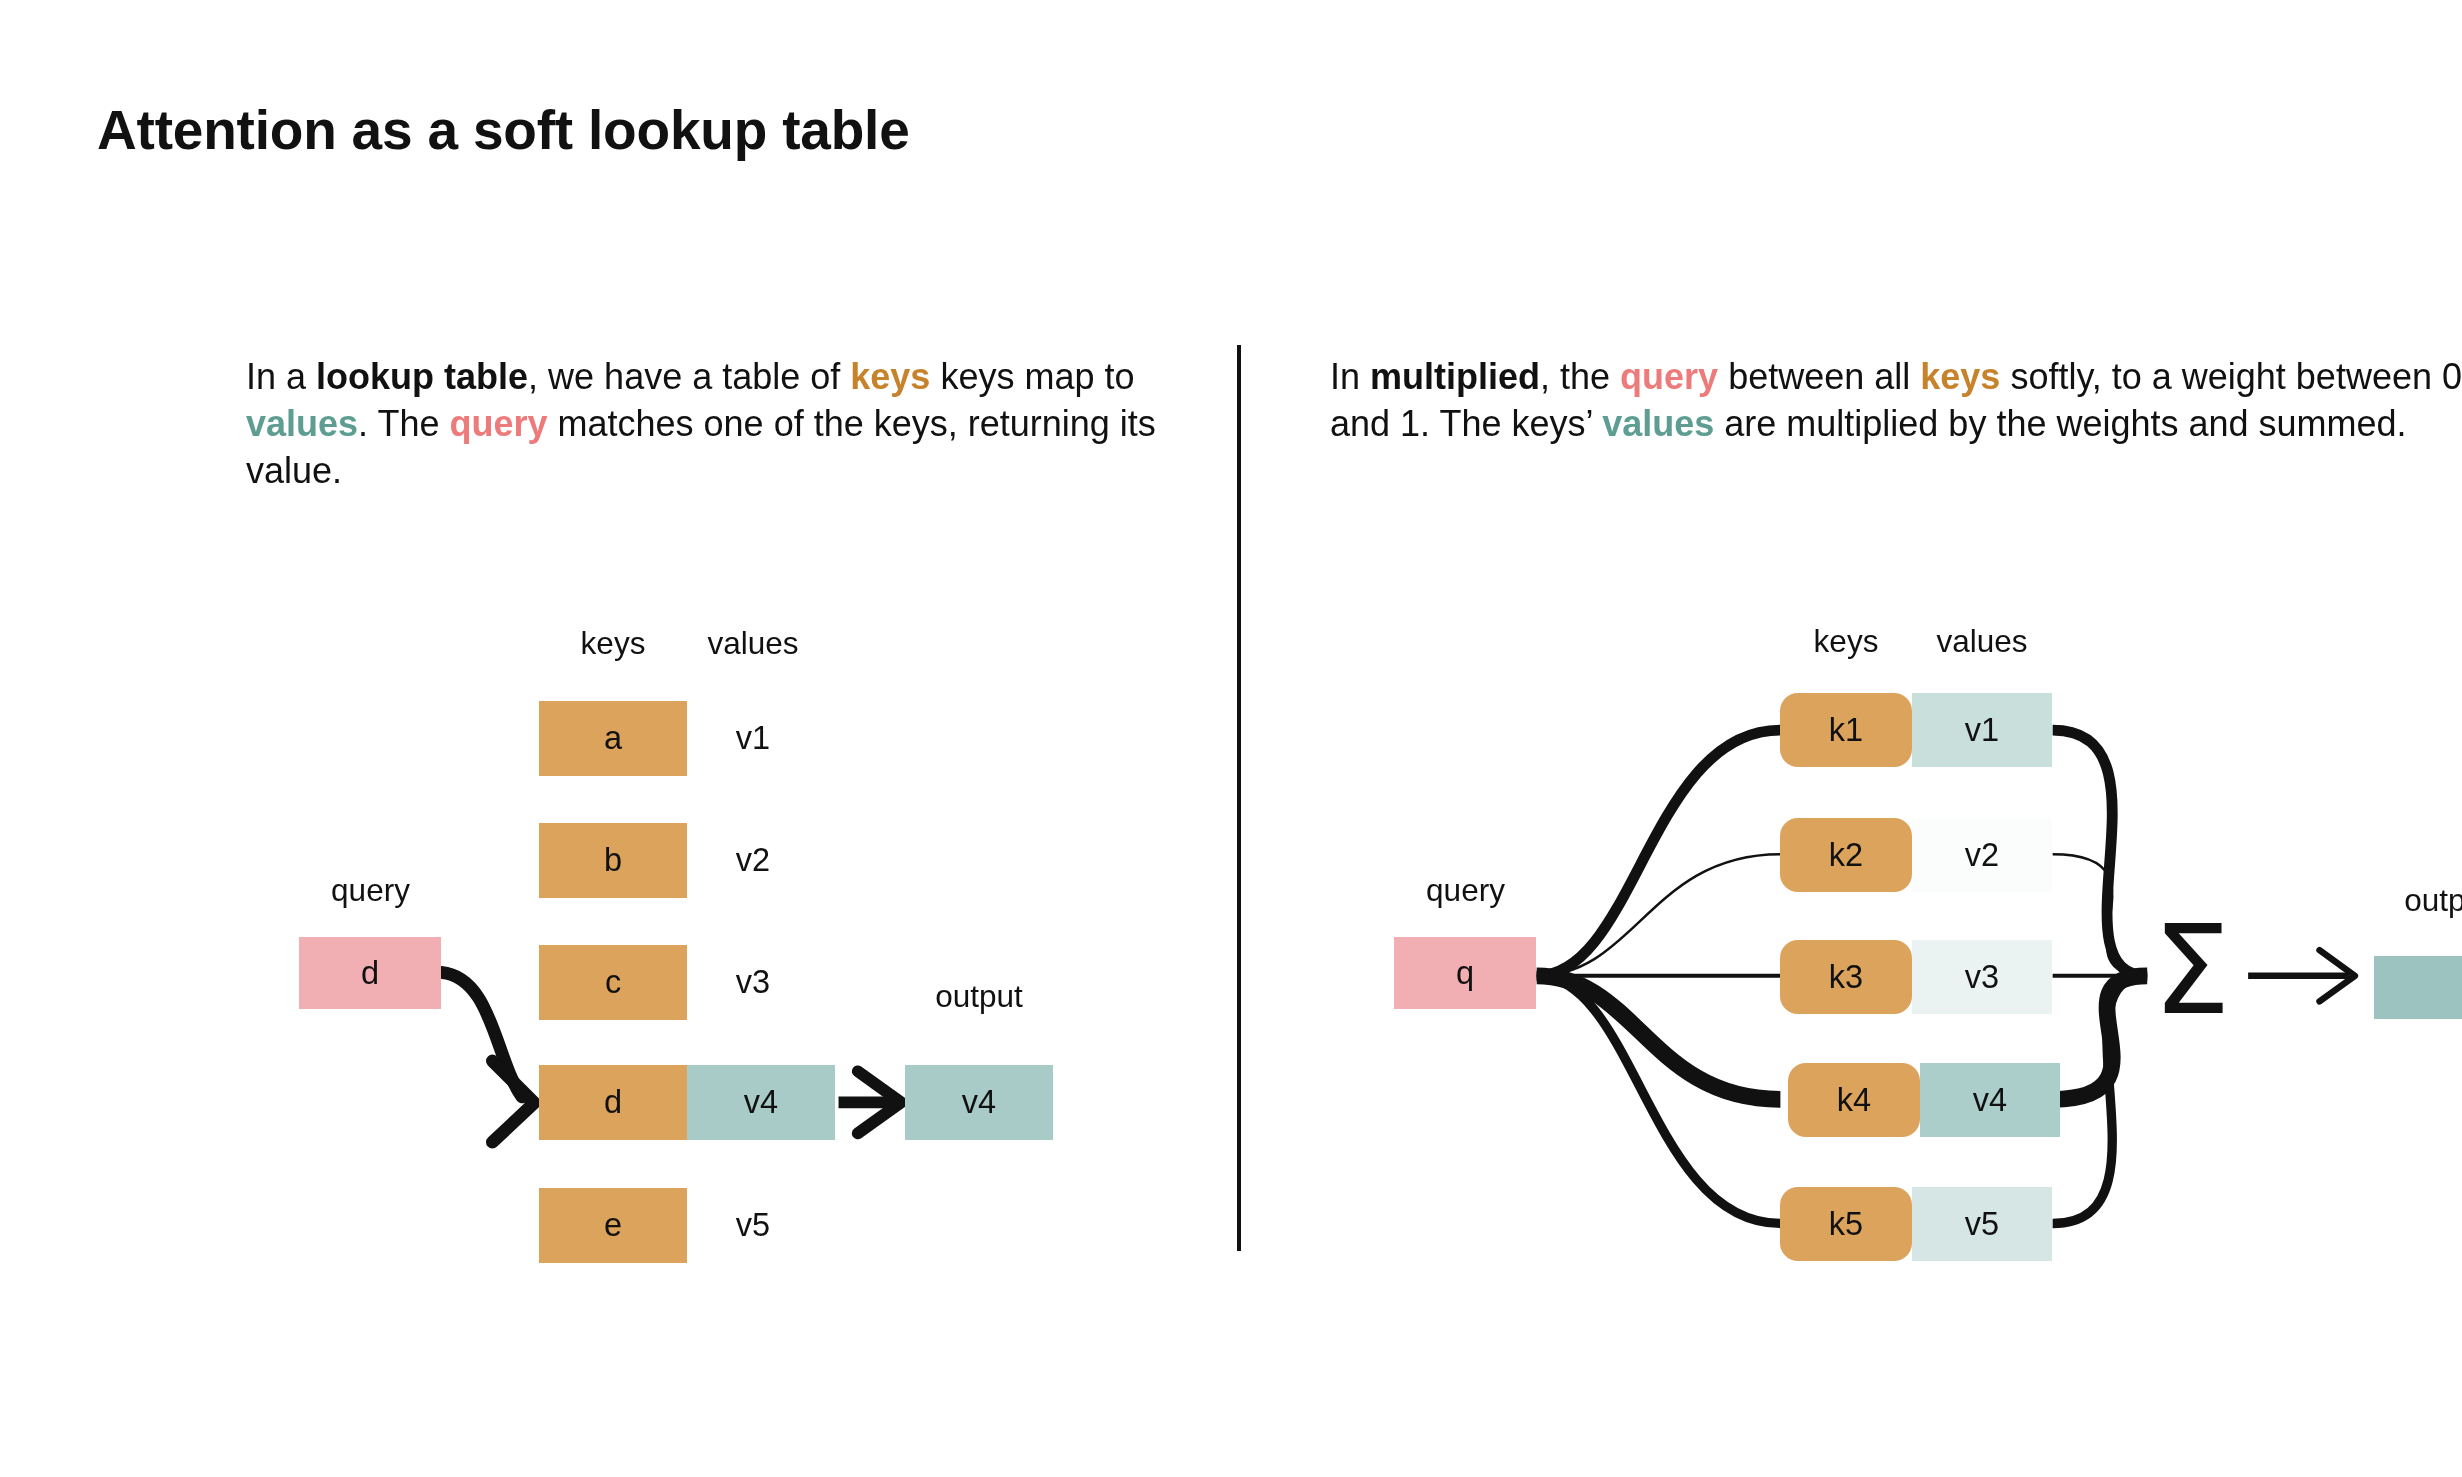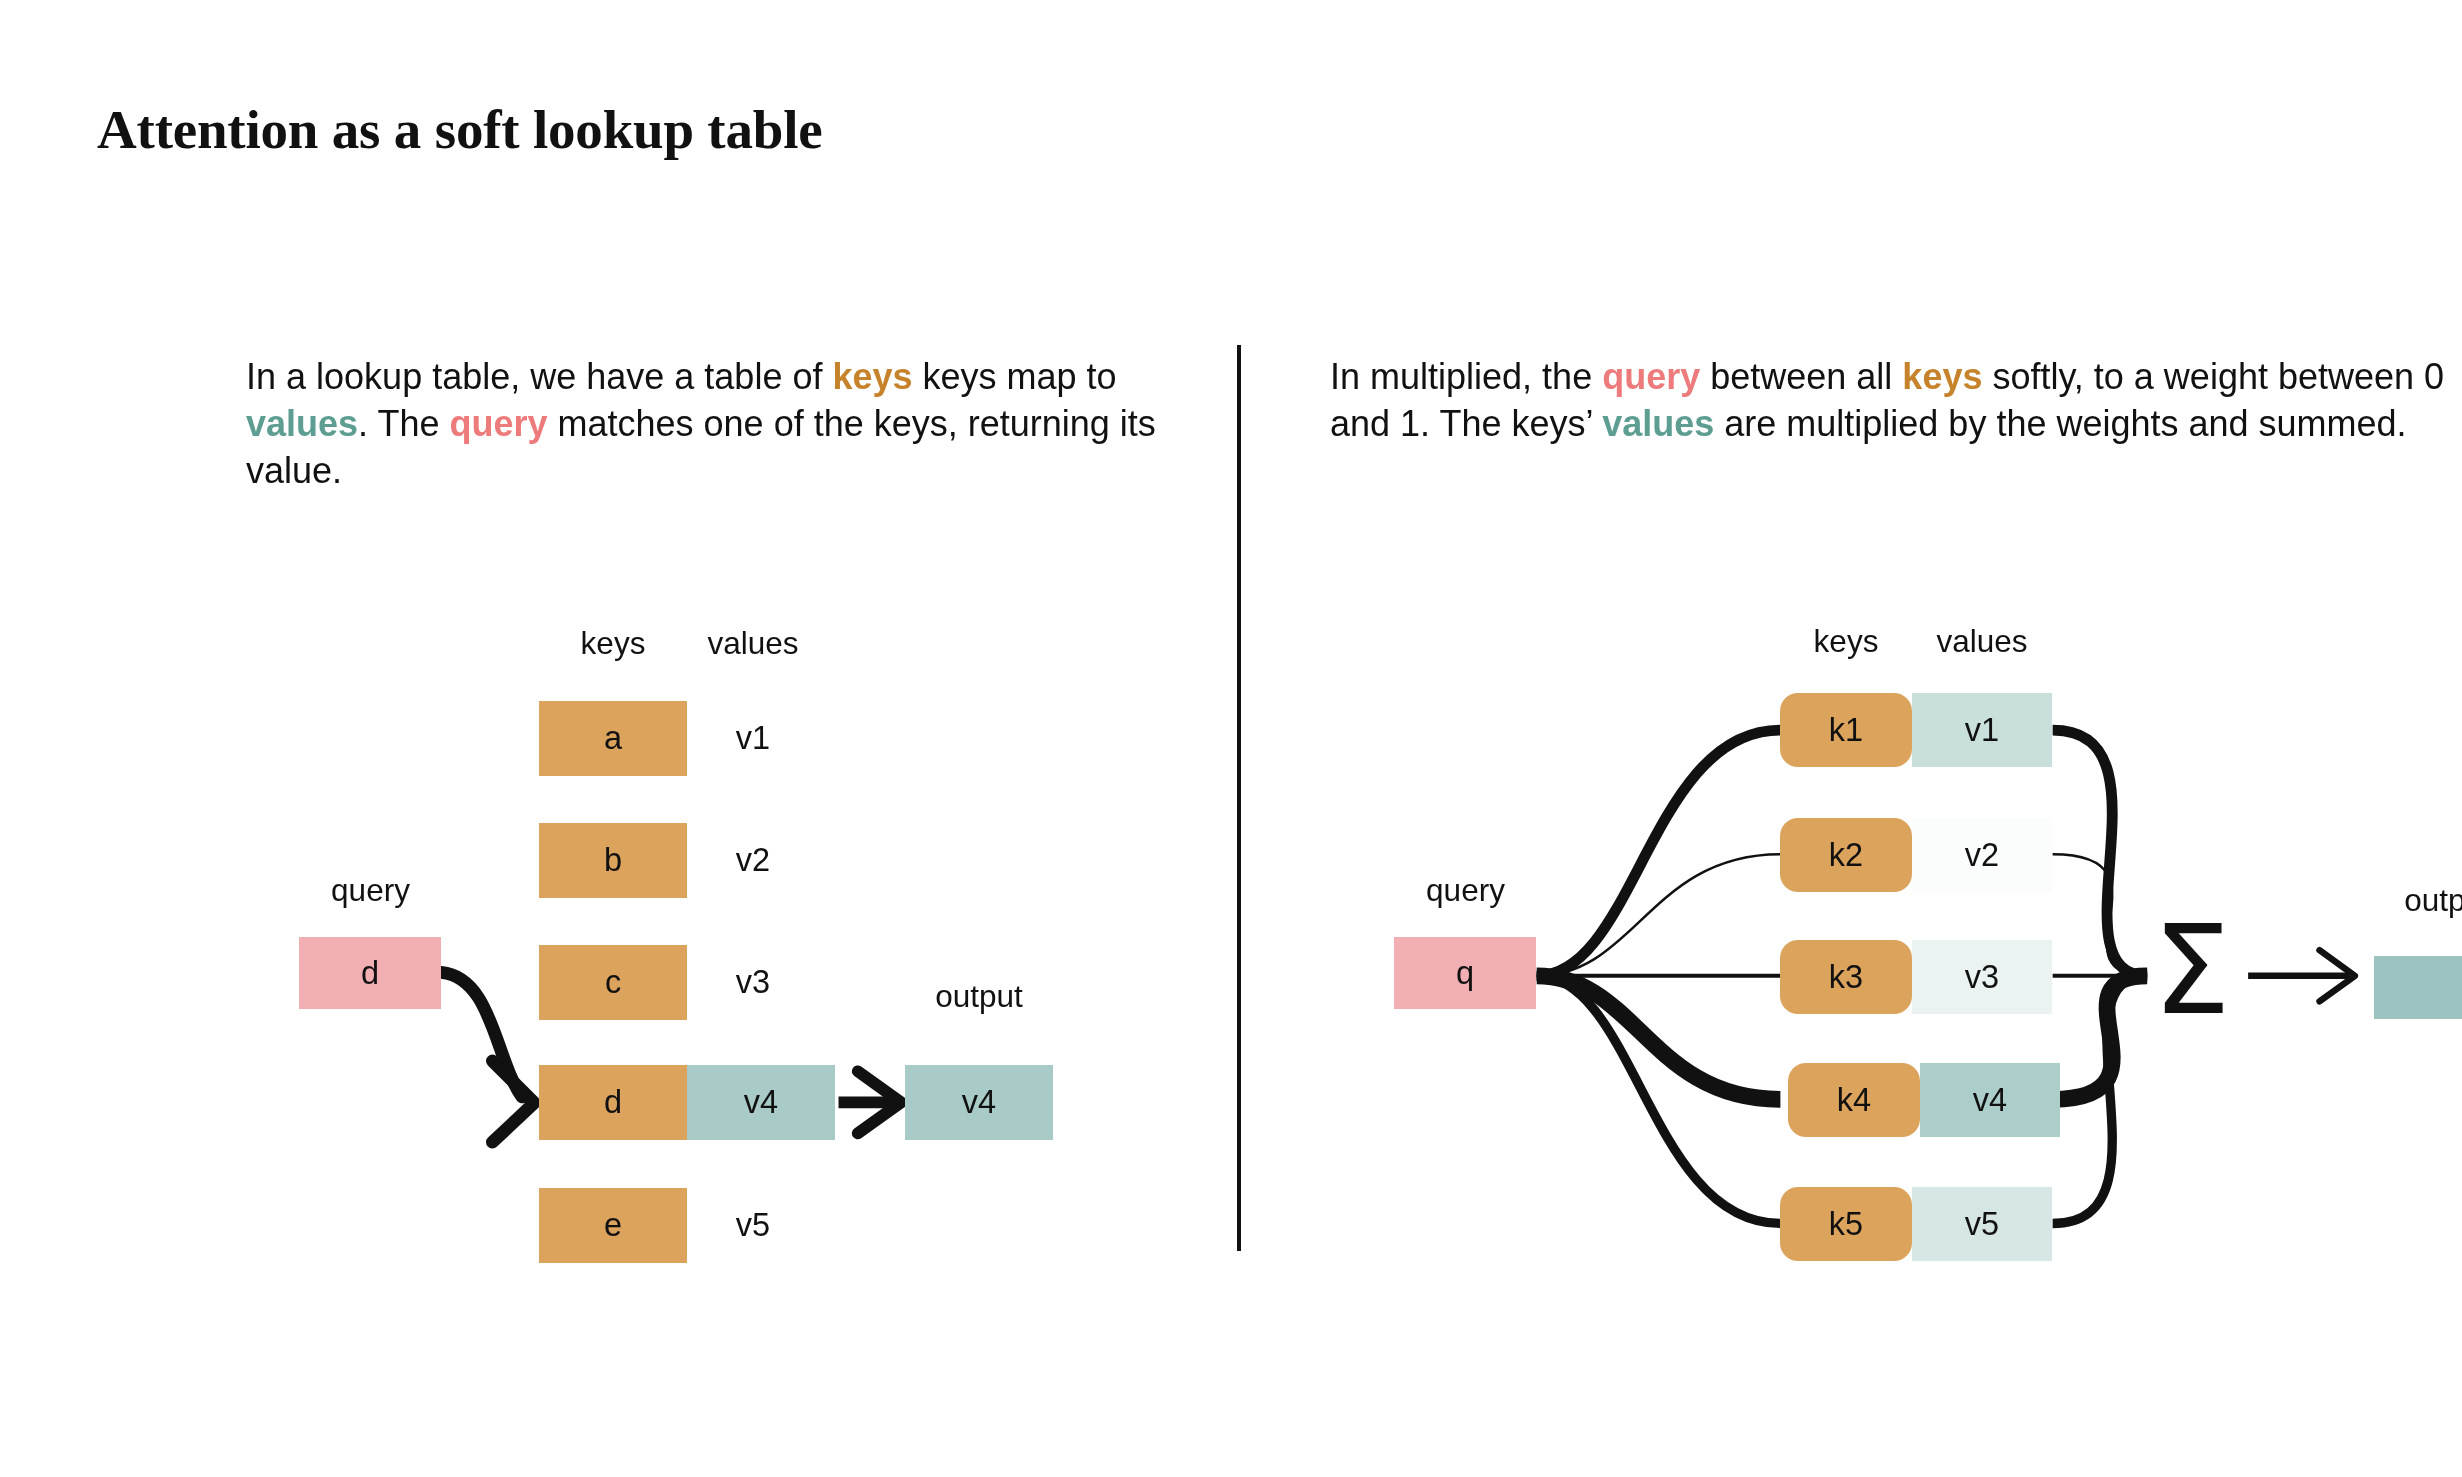--- a/index.html
+++ b/index.html
@@ -7,37 +7,37 @@
     width:2627px;height:1477px;position:relative;overflow:hidden;
     font-family:"Liberation Sans","DejaVu Sans",sans-serif;
     color:#111111;
   }
   .abs{position:absolute;}
 
   
   #slide-title{
     left:97px; top:98px; width:1280px;
     font-size:55px; font-weight:bold; letter-spacing:-0.2px;
-    color:#111111; white-space:nowrap;font-family:Liberation Serif, serif;
+    color:#111111; white-space:nowrap;
   }
 
   
   #column-divider{
     left:1237px; top:345px; width:4.4px; height:906px;
     background:#111111;
   }
 
   
   .body-text{
     font-size:36px; line-height:1.30; color:#111111;
     font-weight:400;
   }
   #left-paragraph{ left:246px; top:354px; width:980px; }
   #right-paragraph{ left:1330px; top:354px; width:1133px; }
-  .bold{font-weight:normal;}
+  .bold{font-weight:bold;}
   .ital{}
   .kw-keys{color:#C6832B;font-weight:bold;}
   .kw-values{color:#5E9E92;font-weight:bold;}
   .kw-query{color:#EE7B7B;font-weight:bold;}
 
   
   .col-label{
     font-size:31.5px;color:#111111;text-align:center;white-space:nowrap;
   }
   .cell{

